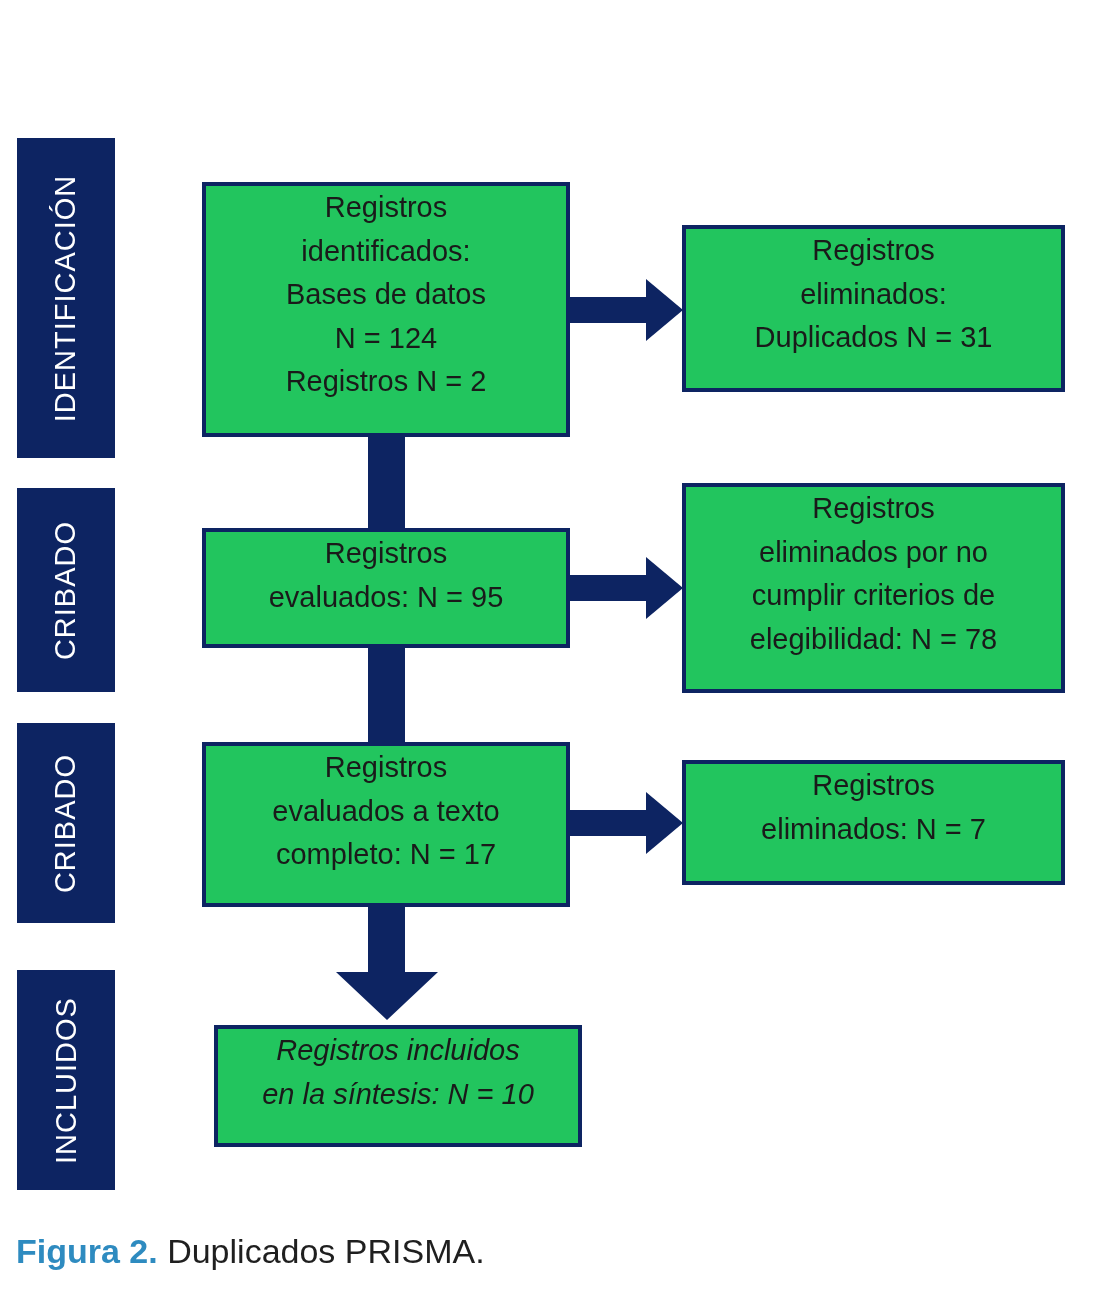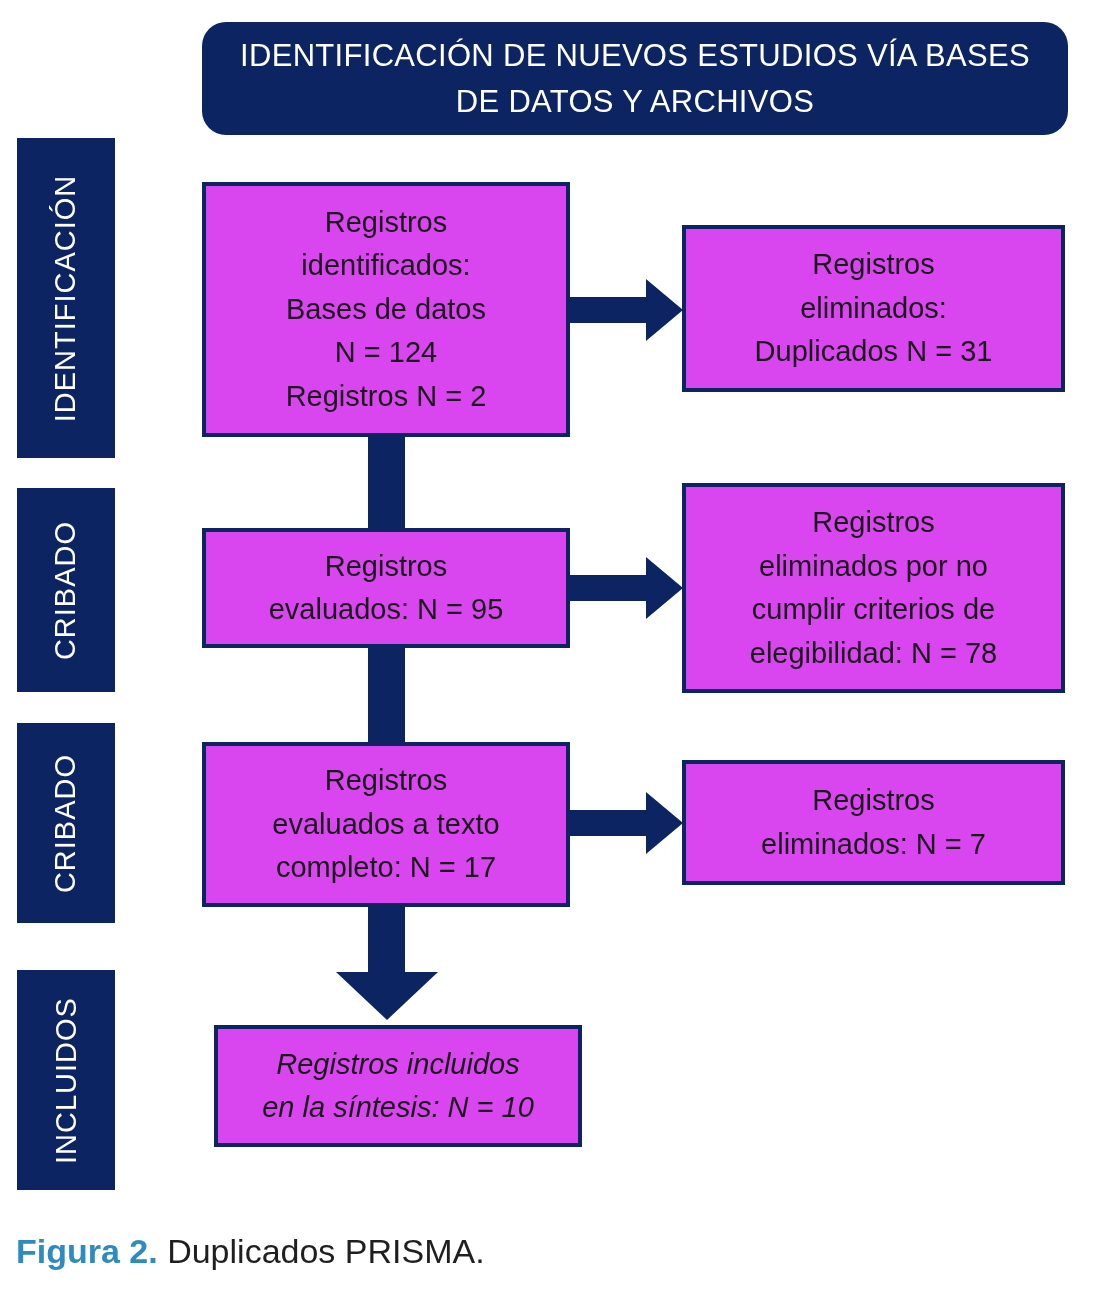--- a/index.html
+++ b/index.html
@@ -39,23 +39,23 @@
     color:#ffffff;font-size:29px;letter-spacing:1px;
     white-space:nowrap;
   }
   .stage-1{top:138px;height:320px;}
   .stage-2{top:488px;height:204px;}
   .stage-3{top:723px;height:200px;}
   .stage-4{top:970px;height:220px;}
   
   .fbox{
     position:absolute;
-    background:#d946ef;
+    background:#22c55e;
     border:4px solid var(--navy);
-    display:flex;align-items:center;justify-content:center;
+    display:flex;align-items:flex-start;justify-content:center;
     z-index:2;
   }
   .fbox .box-text{
     color:var(--ink);font-size:29px;line-height:1.5;
     text-align:center;white-space:pre-line;
   }
   .main-1{left:202px;top:182px;width:368px;height:255px;}
   .main-2{left:202px;top:528px;width:368px;height:120px;}
   .main-3{left:202px;top:742px;width:368px;height:165px;}
   .main-4{left:214px;top:1025px;width:368px;height:122px;font-style:italic;}
@@ -86,24 +86,20 @@
     position:absolute;left:16px;top:1232px;
     font-size:34px;color:#1f1f1f;
   }
   .caption .cap-label{color:var(--caption-blue);font-weight:700;margin-top:32px;}
 </style>
 </head>
 <body>
 
 <div class="canvas">
 
-  <div class="banner">
-    <div class="banner-text">IDENTIFICACIÓN DE NUEVOS ESTUDIOS VÍA BASES
-DE DATOS Y ARCHIVOS</div>
-  </div>
 
   <div class="stage stage-1">
     <span>IDENTIFICACIÓN</span>
   </div>
   <div class="stage stage-2">
     <span>CRIBADO</span>
   </div>
   <div class="stage stage-3">
     <span>CRIBADO</span>
   </div>

